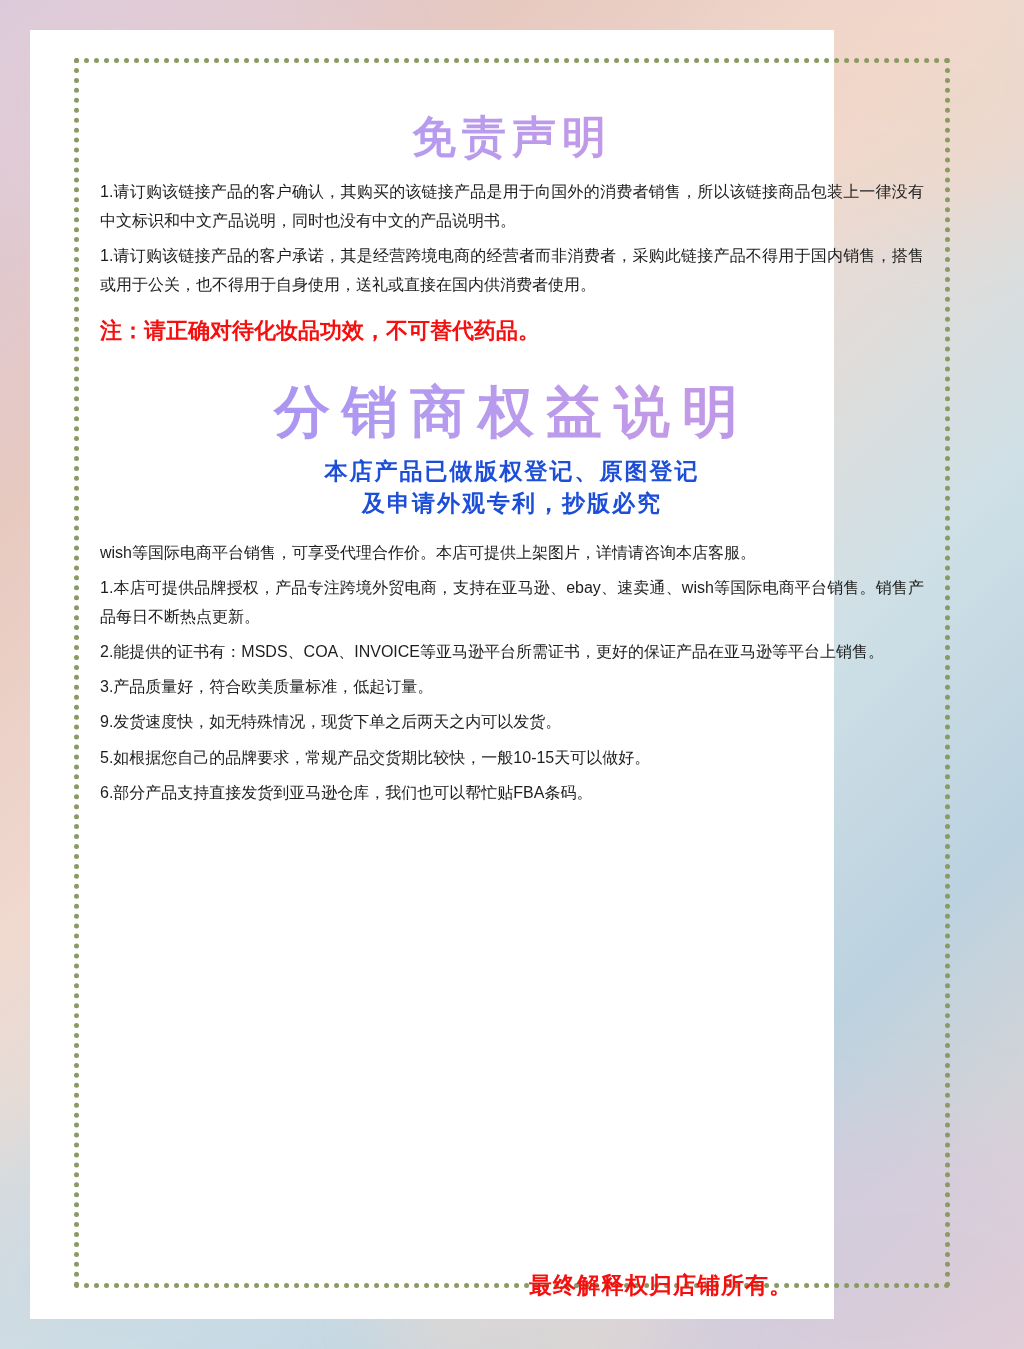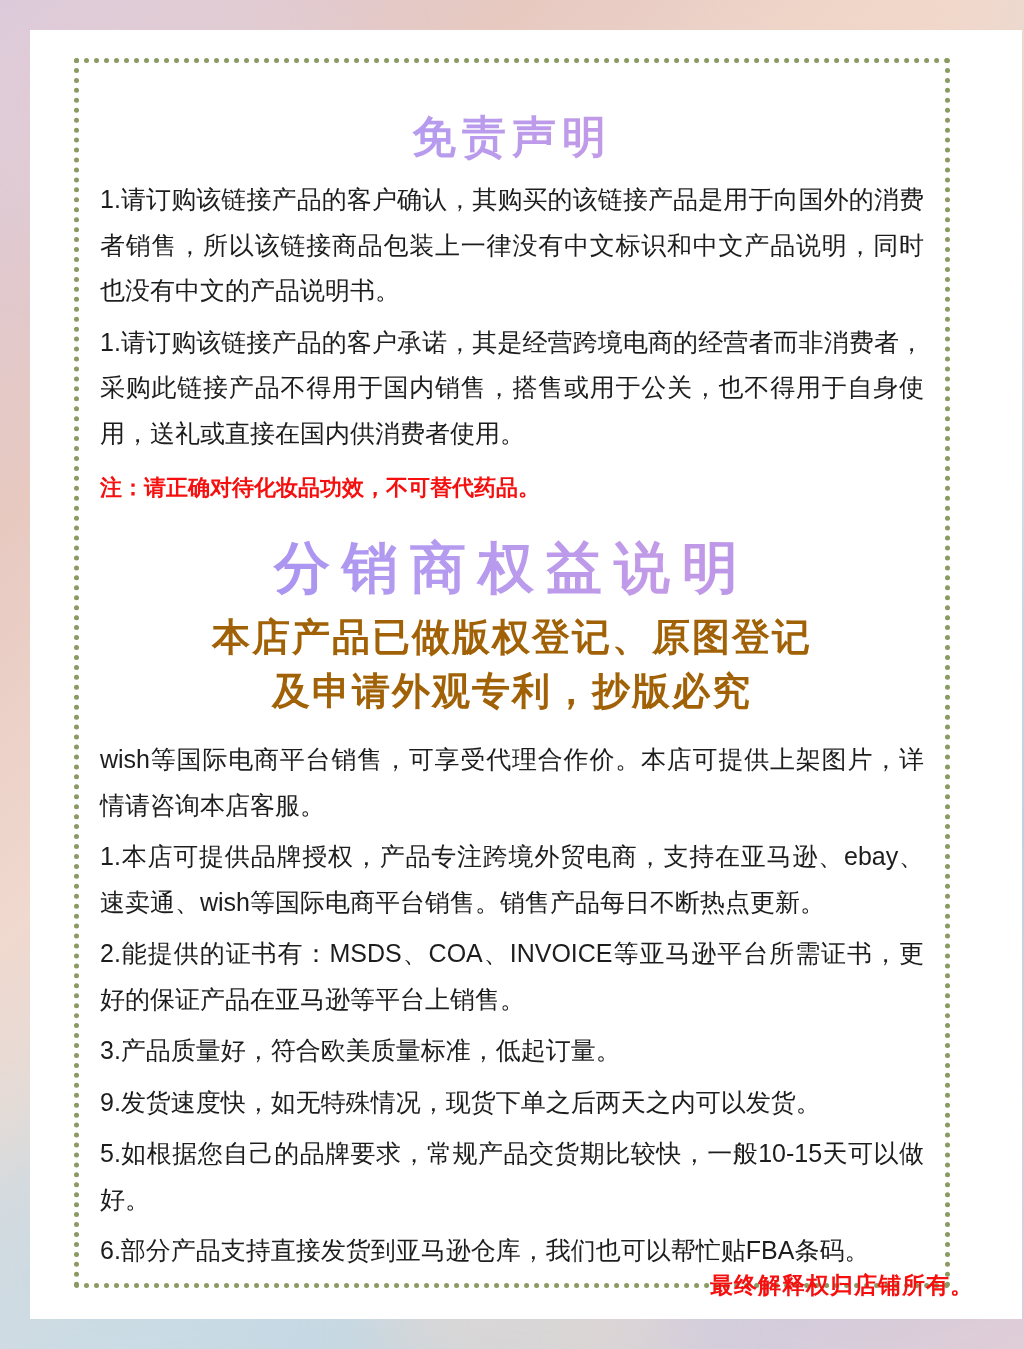--- a/index.html
+++ b/index.html
@@ -24,21 +24,21 @@
   .blob1 { width: 420px; height: 300px; left: -60px; top: -50px; background:#e3cfd8; }
   .blob2 { width: 380px; height: 260px; right: -70px; top: -40px; background:#f2d6c6; }
   .blob3 { width: 460px; height: 300px; left: -90px; bottom: -80px; background:#c6d8e4; }
   .blob4 { width: 520px; height: 320px; right: -110px; bottom: -90px; background:#d7c8e0; }
   .blob5 { width: 300px; height: 200px; left: 380px; bottom: -70px; background:#efd9cf; }
 
   .card {
     position: absolute;
     left: 30px;
     top: 30px;
-    width: 992px;
+    width: 804px;
     height: 1289px;
     background: #ffffff;
     box-sizing: border-box;
   }
 
   .dotted-frame {
     position: absolute;
     left: 44px;
     top: 28px;
     width: 876px;
@@ -77,51 +77,51 @@
     font-weight: bold;
     letter-spacing: 12px;
     background: linear-gradient(90deg, #9f8ef2 0%, #b49bf0 40%, #c39ae6 70%, #a38ff2 100%);
     -webkit-background-clip: text;
     background-clip: text;
     -webkit-text-fill-color: transparent;
   }
 
   p.para {
     margin: 0 0 6px 0;
-    font-size: 25px;
+    font-size: 16px;
     line-height: 1.82;
     color: #1d1d1d;
     text-align: justify;
     text-indent: 0;
   }
 
   .note {
     margin: 14px 0 2px 0;
     font-size: 22px;
     font-weight: bold;
     color: #f5100f;
     line-height: 1.6;
   }
 
   .redline {
     text-align: center;
-    color: #a16207;
+    color: #1d4ed8;
     font-weight: bold;
-    font-size: 38px;
+    font-size: 23px;
     letter-spacing: 2px;
     line-height: 1.42;
     margin: 0;
   }
   .redline.first { margin-top: 4px; }
 
   .section-gap { height: 18px; }
 
   .footer-note {
     position: absolute;
-    right: 48px;
+    right: 41px;
     bottom: 18px;
     font-size: 23px;
     font-weight: bold;
     color: #f5100f;
     letter-spacing: 1px;
   }
 </style>
 </head>
 <body>
 

